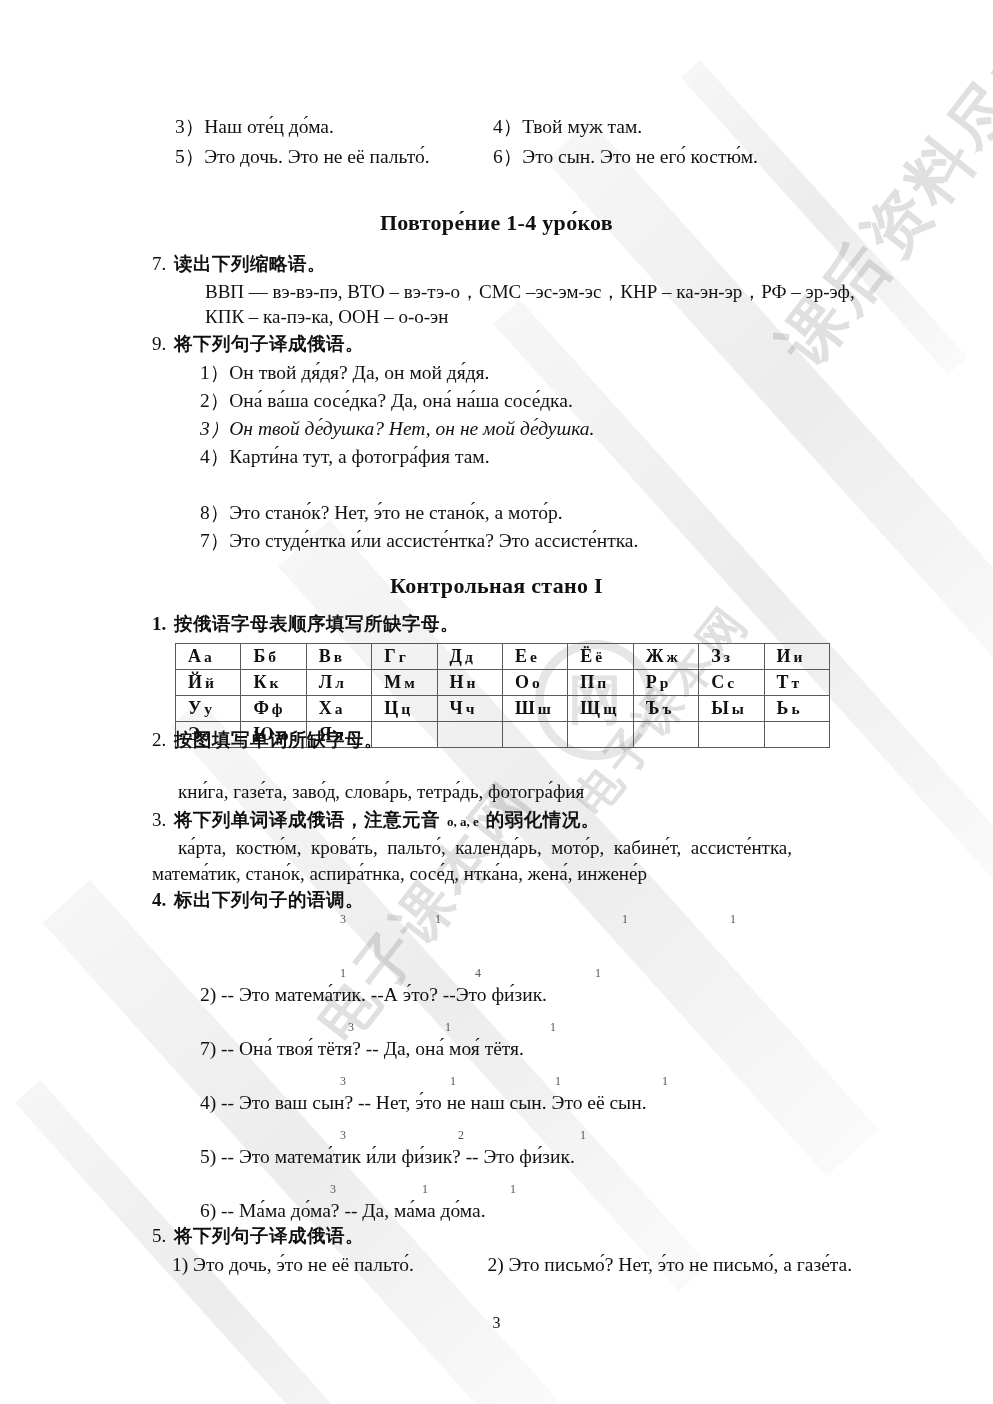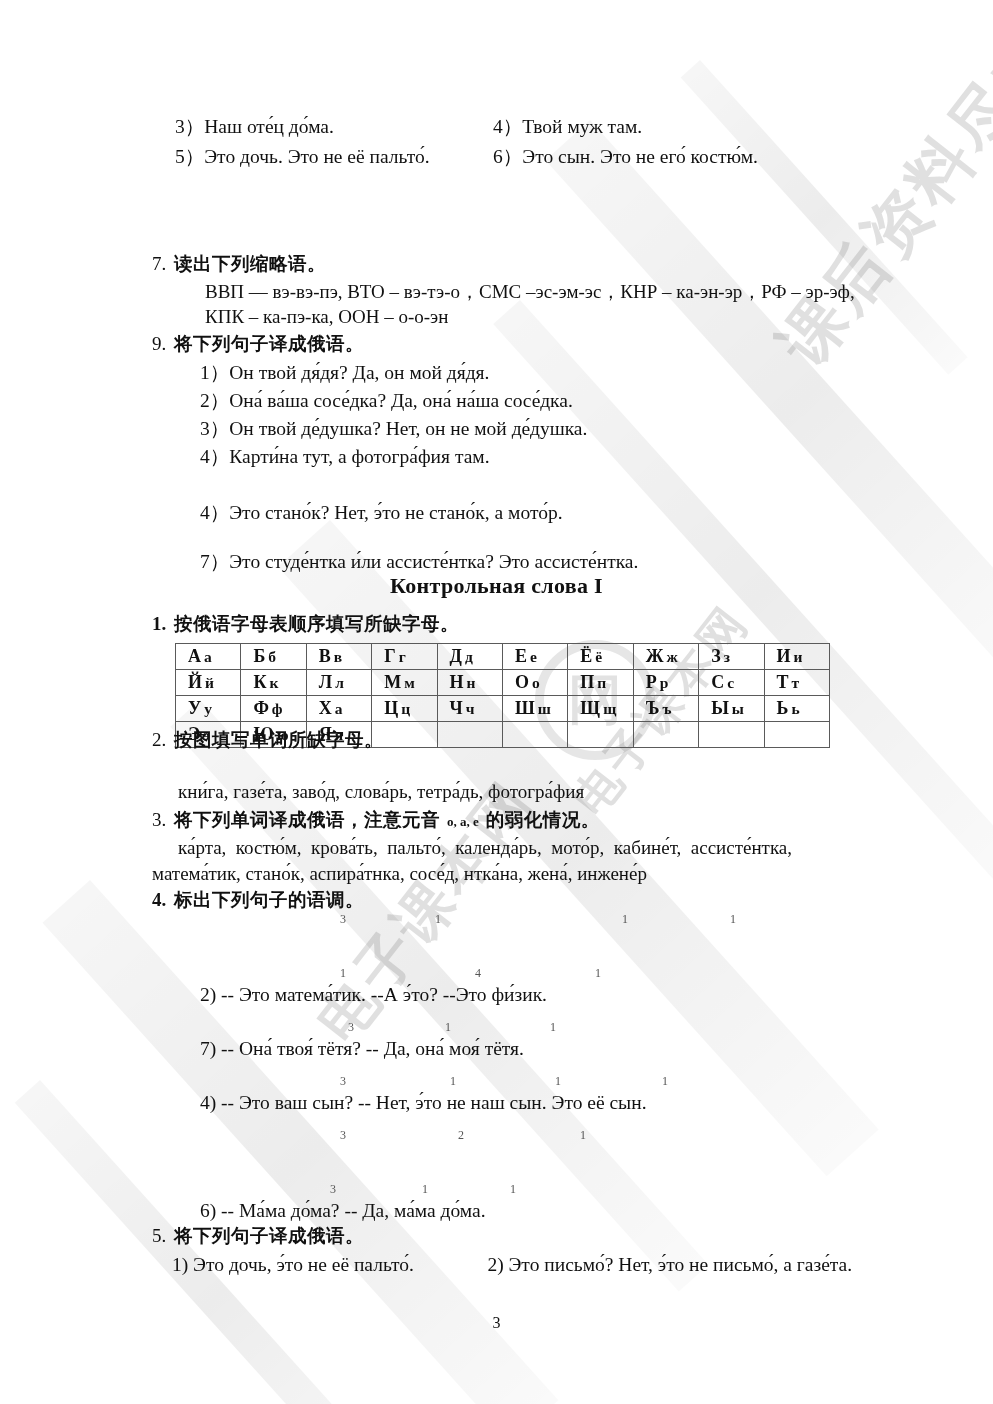--- a/index.html
+++ b/index.html
@@ -203,38 +203,39 @@
 
   <div class="row-two-col" style="top:112px;">
     <div class="col-a line">3）Наш оте́ц до́ма.</div>
     <div class="col-b line">4）Твой муж там.</div>
   </div>
   <div class="row-two-col" style="top:142px;">
     <div class="col-a line">5）Это дочь. Это не её пальто́.</div>
     <div class="col-b line">6）Это сын. Это не его́ костю́м.</div>
   </div>
 
+  <div class="heading" style="top:210px;">Повторе́ние 1-4 уро́ков</div>
 
   <div class="task" style="top:250px;">
     <span class="num">7.</span><span class="cn">读出下列缩略语。</span>
   </div>
   <div class="body-line" style="left:205px; top:278px;">ВВП — вэ-вэ-пэ, ВТО – вэ-тэ-о，СМС –эс-эм-эс，КНР – ка-эн-эр，РФ – эр-эф,</div>
   <div class="body-line" style="left:205px; top:303px;">КПК – ка-пэ-ка, ООН – о-о-эн</div>
 
   <div class="task" style="top:330px;">
     <span class="num">9.</span><span class="cn">将下列句子译成俄语。</span>
   </div>
   <div class="list-item" style="top:358px;">1）Он твой дя́дя? Да, он мой дя́дя.</div>
   <div class="list-item" style="top:386px;">2）Она́ ва́ша сосе́дка? Да, она́ на́ша сосе́дка.</div>
-  <div class="list-item" style="top:414px;">3）Он твой де́душка? Нет, он не мой де́душка.</div>
+  <div class="list-item" style="top:414px;font-style:italic;">3）Он твой де́душка? Нет, он не мой де́душка.</div>
   <div class="list-item" style="top:442px;">4）Карти́на тут, а фотогра́фия там.</div>
-  <div class="list-item" style="top:498px;">4）Это стано́к? Нет, э́то не стано́к, а мото́р.</div>
-  <div class="list-item" style="top:526px;margin-top:21px;">7）Это студе́нтка и́ли ассисте́нтка? Это ассисте́нтка.</div>
-
-  <div class="heading" style="top:573px;">Контрольная слова I</div>
+  <div class="list-item" style="top:498px;">8）Это стано́к? Нет, э́то не стано́к, а мото́р.</div>
+  <div class="list-item" style="top:526px;">7）Это студе́нтка и́ли ассисте́нтка? Это ассисте́нтка.</div>
+
+  <div class="heading" style="top:573px;">Контрольная стано I</div>
 
   <div class="task" style="top:610px;">
     <span class="num bold">1.</span><span class="cn">按俄语字母表顺序填写所缺字母。</span>
   </div>
 
   <table id="alphabet-table">
     <tbody>
       <tr>
         <td><span>А</span><span class="lc">а</span></td>
         <td><span>Б</span><span class="lc">б</span></td>
@@ -337,20 +338,21 @@
     </div>
     <div class="ik-sentence">4) -- Это ваш сын? -- Нет, э́то не наш сын. Это её сын.</div>
   </div>
 
   <div class="ik-block" style="top:1128px;">
     <div class="ik-marks">
       <span style="left:140px;">3</span>
       <span style="left:258px;">2</span>
       <span style="left:380px;">1</span>
     </div>
+    <div class="ik-sentence">5) -- Это матема́тик и́ли фи́зик? -- Это фи́зик.</div>
   </div>
 
   <div class="ik-block" style="top:1182px;">
     <div class="ik-marks">
       <span style="left:130px;">3</span>
       <span style="left:222px;">1</span>
       <span style="left:310px;">1</span>
     </div>
     <div class="ik-sentence">6) -- Ма́ма до́ма?  -- Да, ма́ма до́ма.</div>
   </div>

